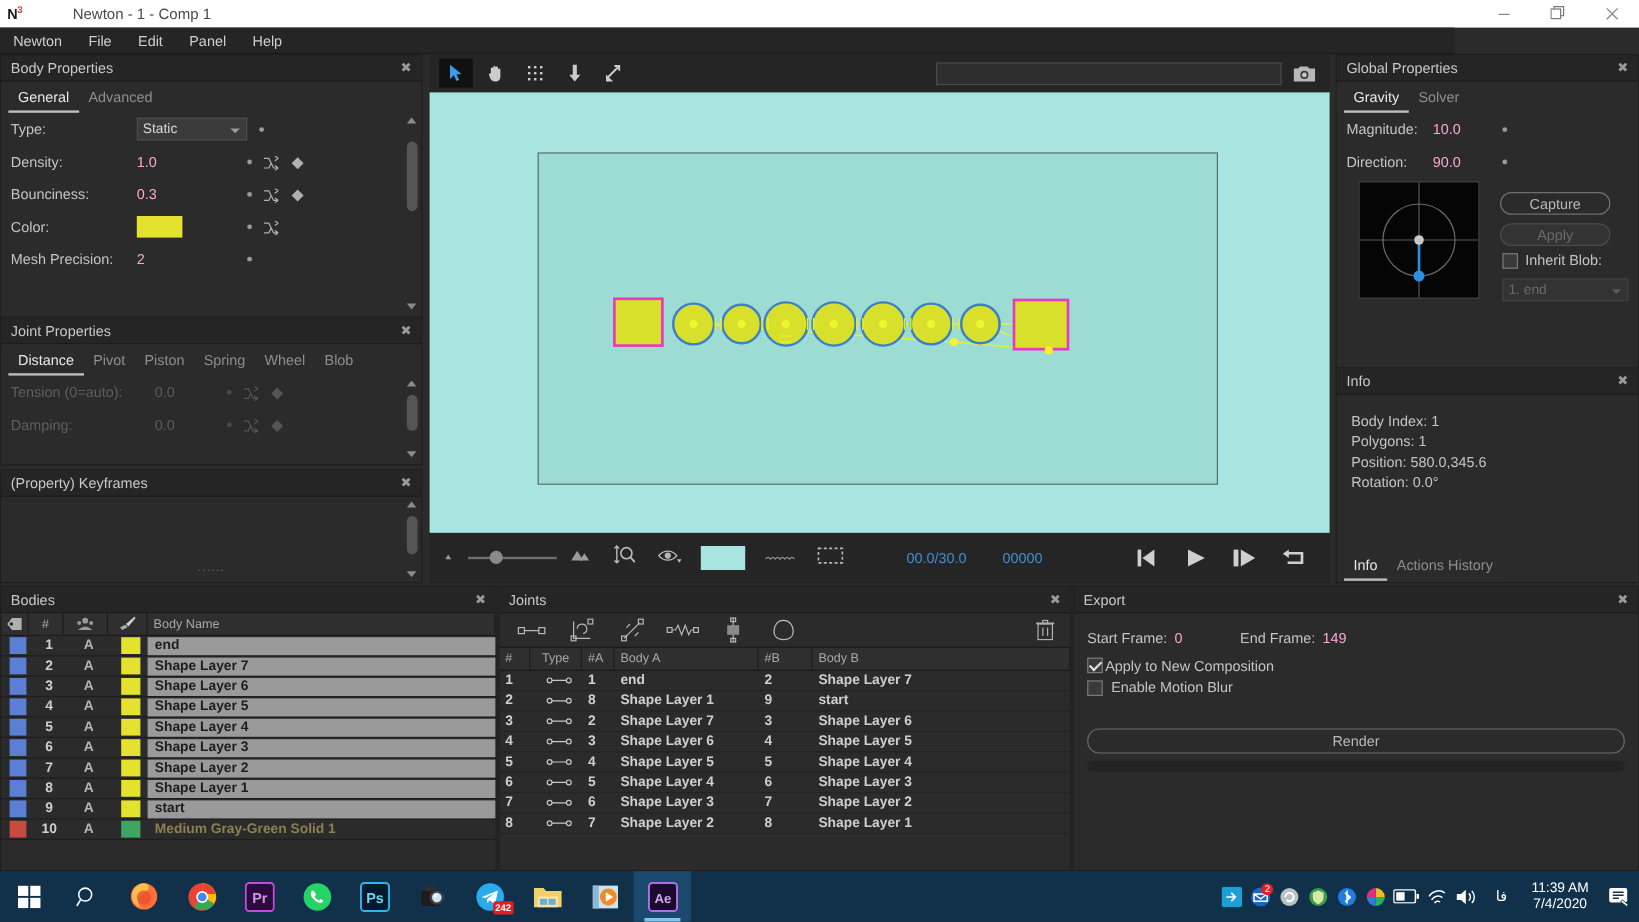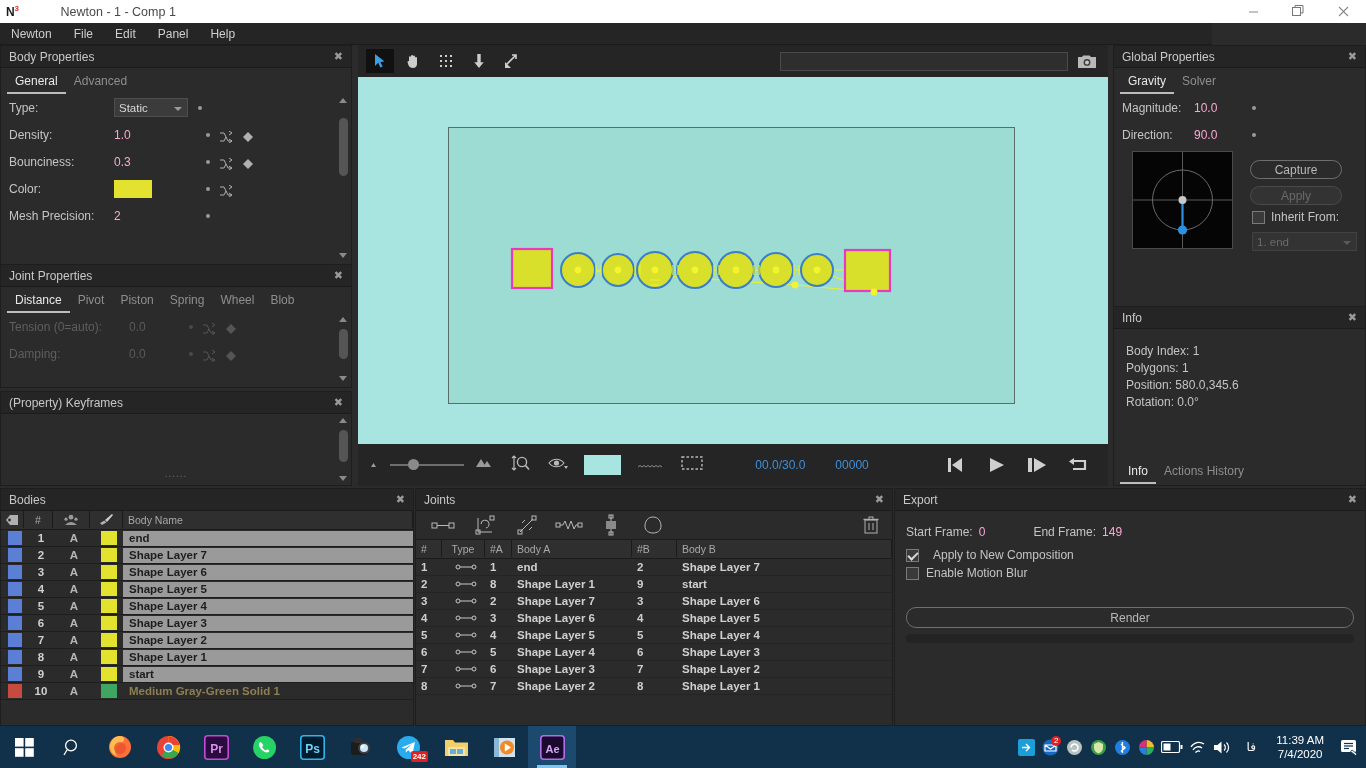--- a/index.html
+++ b/index.html
@@ -57,21 +57,21 @@
   .prop-area { position: relative; overflow: hidden; }
   .prow { display: flex; align-items: center; height: 27px; padding-left: 8px; }
   .plabel { font-size: 12px; color: #c4c4c4; width: 105px; }
   .pval { font-size: 12px; color: #f9a8d4; }
   .pval.dim { color: #5a5a5a; }
   .prow.dim .plabel { color: #5e5e5e; }
   .dot { width: 4px; height: 4px; border-radius: 50%; background: #9a9a9a; margin: 0 10px; flex: none; }
   .dot.dim { background: #4a4a4a; }
   .ico-sm { width: 12px; height: 12px; margin-right: 10px; flex: none; }
   .select {
-    width: 74px; height: 19px; background: #3b3b3b; border: 1px solid #4d4d4d;
+    width: 92px; height: 19px; background: #3b3b3b; border: 1px solid #4d4d4d;
     font-size: 11.5px; color: #d8d8d8; display: flex; align-items: center; padding: 0 4px;
     position: relative;
   }
   .select .caret {
     position: absolute; right: 5px; top: 8px;
     border-left: 4px solid transparent; border-right: 4px solid transparent;
     border-top: 4px solid #9a9a9a;
   }
   .swatch { width: 38px; height: 18px; background: #e3e22e; }
 
@@ -562,21 +562,21 @@
         <circle cx="49.5" cy="48" r="30" fill="none" stroke="#6a6a6a" stroke-width="1"></circle>
         <line x1="49.5" y1="48" x2="49.5" y2="78" stroke="#2d8fe0" stroke-width="2.2"></line>
         <circle cx="49.5" cy="48" r="4" fill="#c8c8c8"></circle>
         <circle cx="49.5" cy="78" r="4.6" fill="#2d8fe0"></circle>
       </svg>
     </div>
     <div class="pill-btn" style="position:absolute; left:136px; top:66px; width:92px;">Capture</div>
     <div class="pill-btn dim" style="position:absolute; left:136px; top:92px; width:92px;">Apply</div>
     <div style="position:absolute; left:138px; top:116px; display:flex; align-items:center; gap:6px;">
       <span class="chk"></span>
-      <span style="font-size:12px; color:#c4c4c4">Inherit From:</span>
+      <span style="font-size:12px; color:#c4c4c4">Inherit Blob:</span>
     </div>
     <div class="select" style="position:absolute; left:138px; top:138px; width:105px; background:#333; border-color:#414141; color:#6a6a6a;">
       <span>1. end</span>
       <span class="caret" style="border-top-color:#5a5a5a"></span>
     </div>
   </div>
 </div>
 
 <div class="panel" style="left:1113px; top:306px; width:253px; height:180px;">
   <div class="panel-head">
@@ -926,21 +926,21 @@
     <span class="ptitle">Export</span>
     <span class="pclose">✖</span>
   </div>
   <div style="position:relative; height:215px;">
     <div style="display:flex; align-items:center; padding:14px 0 0 11px;">
       <span style="font-size:12px; color:#c4c4c4;">Start Frame:</span>
       <span class="pval" style="margin-left:6px;">0</span>
       <span style="font-size:12px; color:#c4c4c4; margin-left:48px;">End Frame:</span>
       <span class="pval" style="margin-left:6px;">149</span>
     </div>
-    <div style="display:flex; align-items:center; gap:14px; padding:9px 0 0 11px;">
+    <div style="display:flex; align-items:flex-start; gap:2px; padding:9px 0 0 11px;">
       <span class="chk on"></span>
       <span style="font-size:12px; color:#c4c4c4;">Apply to New Composition</span>
     </div>
     <div style="display:flex; align-items:center; gap:7px; padding:4px 0 0 11px;">
       <span class="chk"></span>
       <span style="font-size:12px; color:#c4c4c4;">Enable Motion Blur</span>
     </div>
     <div class="pill-btn" style="position:absolute; left:11px; top:96px; width:448px; height:21px;">Render</div>
     <div style="position:absolute; left:11px; top:123px; width:448px; height:9px; background:#232323; border-radius:5px;"></div>
   </div>

